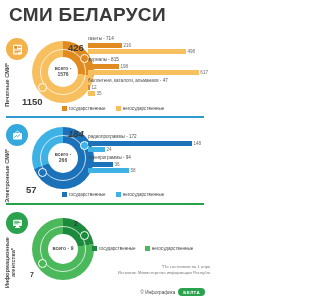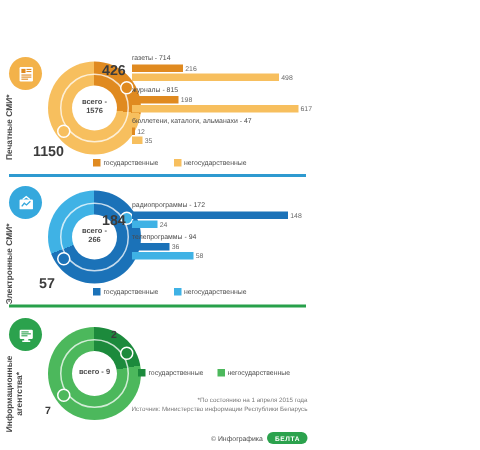--- a/index.html
+++ b/index.html
@@ -12,21 +12,21 @@
   .page{position:relative;width:210px;height:300px;background:#fff;}
 
   
   .title{
     position:absolute;left:9px;top:4px;
     font-size:19px;font-weight:bold;letter-spacing:.3px;
     color:#3b3b3b;white-space:nowrap;
   }
 
   
-  .section{position:absolute;left:0;width:210px;}
+  .section{position:absolute;left:0;width:210px;padding-left:30px;}
   .sec1{top:34px;height:84px;}
   .sec2{top:120px;height:86px;}
   .sec3{top:208px;height:92px;}
 
   .rule{position:absolute;left:6px;width:198px;height:2px;}
   .rule.blue{background:#2e9ad0;}
   .rule.green{background:#27a04a;}
 
   
   .leftcol{position:absolute;left:4px;top:4px;width:26px;}
@@ -91,20 +91,21 @@
   .belta{
     background:#2ba24d;color:#fff;font-size:4.4px;font-weight:bold;
     border-radius:7px;padding:1.5px 5px;letter-spacing:.4px;
   }
 </style>
 </head>
 <body>
 
 <div class="page">
 
+  <div class="title">СМИ БЕЛАРУСИ</div>
 
   <div class="section sec1">
     <div class="leftcol">
       <div class="badge o">
         <svg width="13" height="13" viewBox="0 0 16 16">
           <rect x="2.5" y="2" width="11" height="12" rx="1" fill="#fff"></rect>
           <rect x="4" y="3.6" width="3.4" height="3.4" fill="#e08a20"></rect>
           <rect x="8.2" y="3.6" width="4" height="0.9" fill="#e08a20"></rect>
           <rect x="8.2" y="5.3" width="4" height="0.9" fill="#e08a20"></rect>
           <rect x="4" y="8.2" width="8.2" height="0.9" fill="#e08a20"></rect>
@@ -193,21 +194,21 @@
     <div class="donut" style="left:32px;top:7px;background:
          conic-gradient(#1b72b8 0deg 249deg, #3fb2e5 249deg 360deg);">
       <div class="ring2"></div>
       <div class="hole">
         <span>всего -</span>
         <span>266</span>
       </div>
       <div class="knob" style="right:5px;top:14px;background:#3fb2e5;"></div>
       <div class="knob" style="left:6px;bottom:12px;background:#1b72b8;"></div>
     </div>
-    <div class="bignum" style="left:68px;top:22px;">184</div>
+    <div class="bignum" style="left:68px;top:8px;font-style:italic;">184</div>
     <div class="bignum" style="left:26px;top:64px;">57</div>
 
     <div class="bars" style="left:88px;top:14px;width:120px;">
       <div class="bargroup">
         <div class="barlabel">радиопрограммы - 172</div>
         <div class="barrow">
           <div class="bar" style="width:104px;background:#1b72b8;"></div>
           <div class="barval">148</div>
         </div>
         <div class="barrow">

